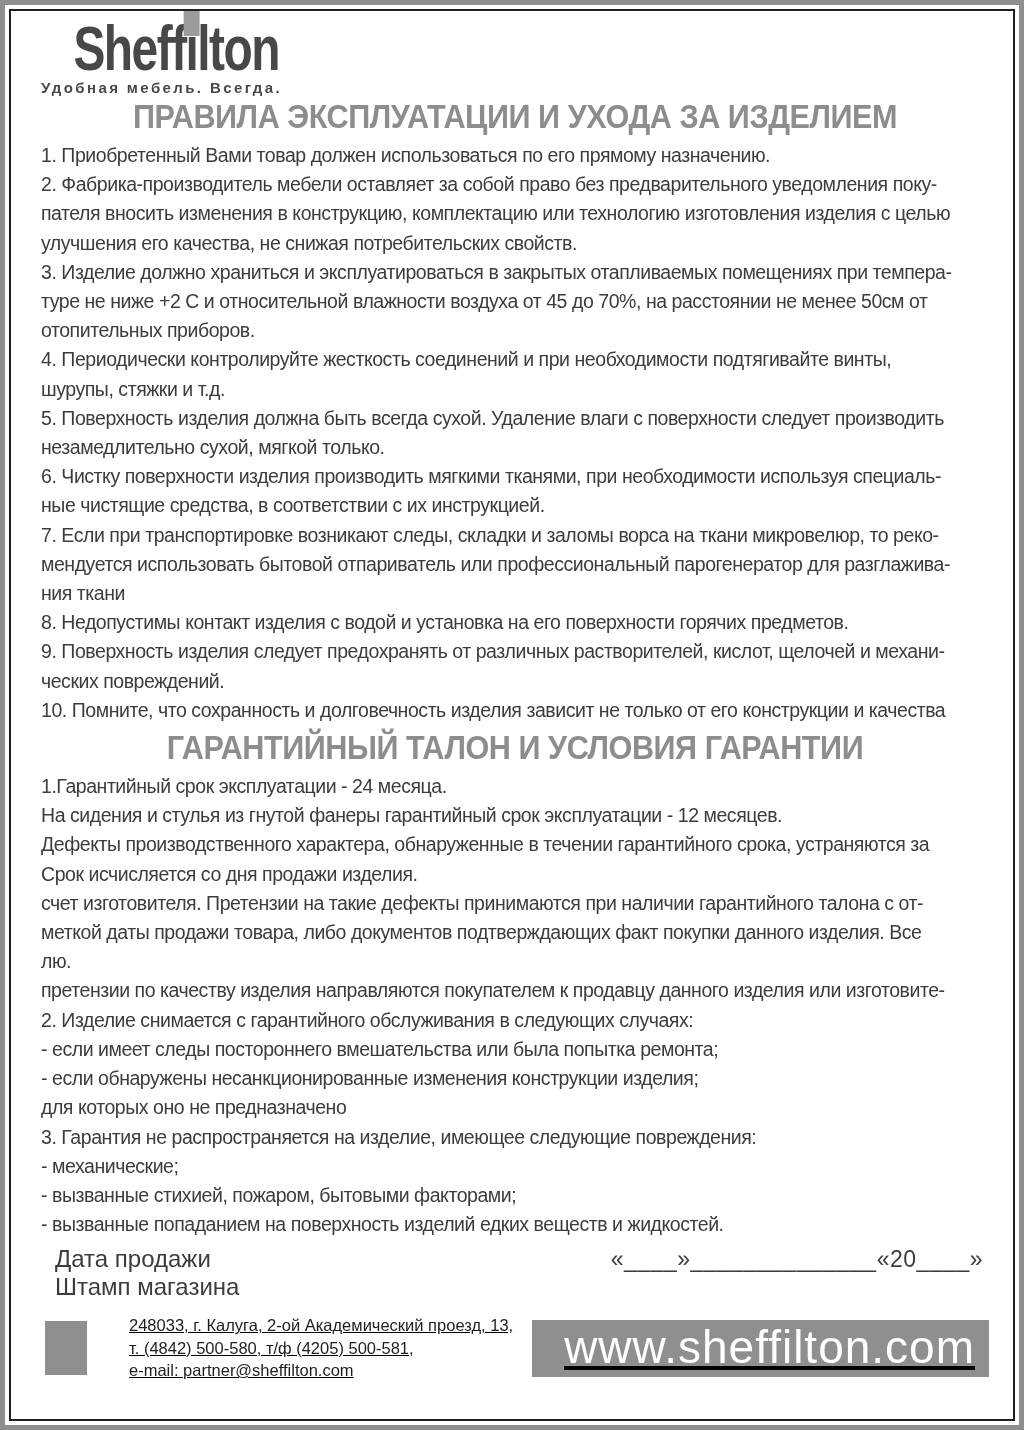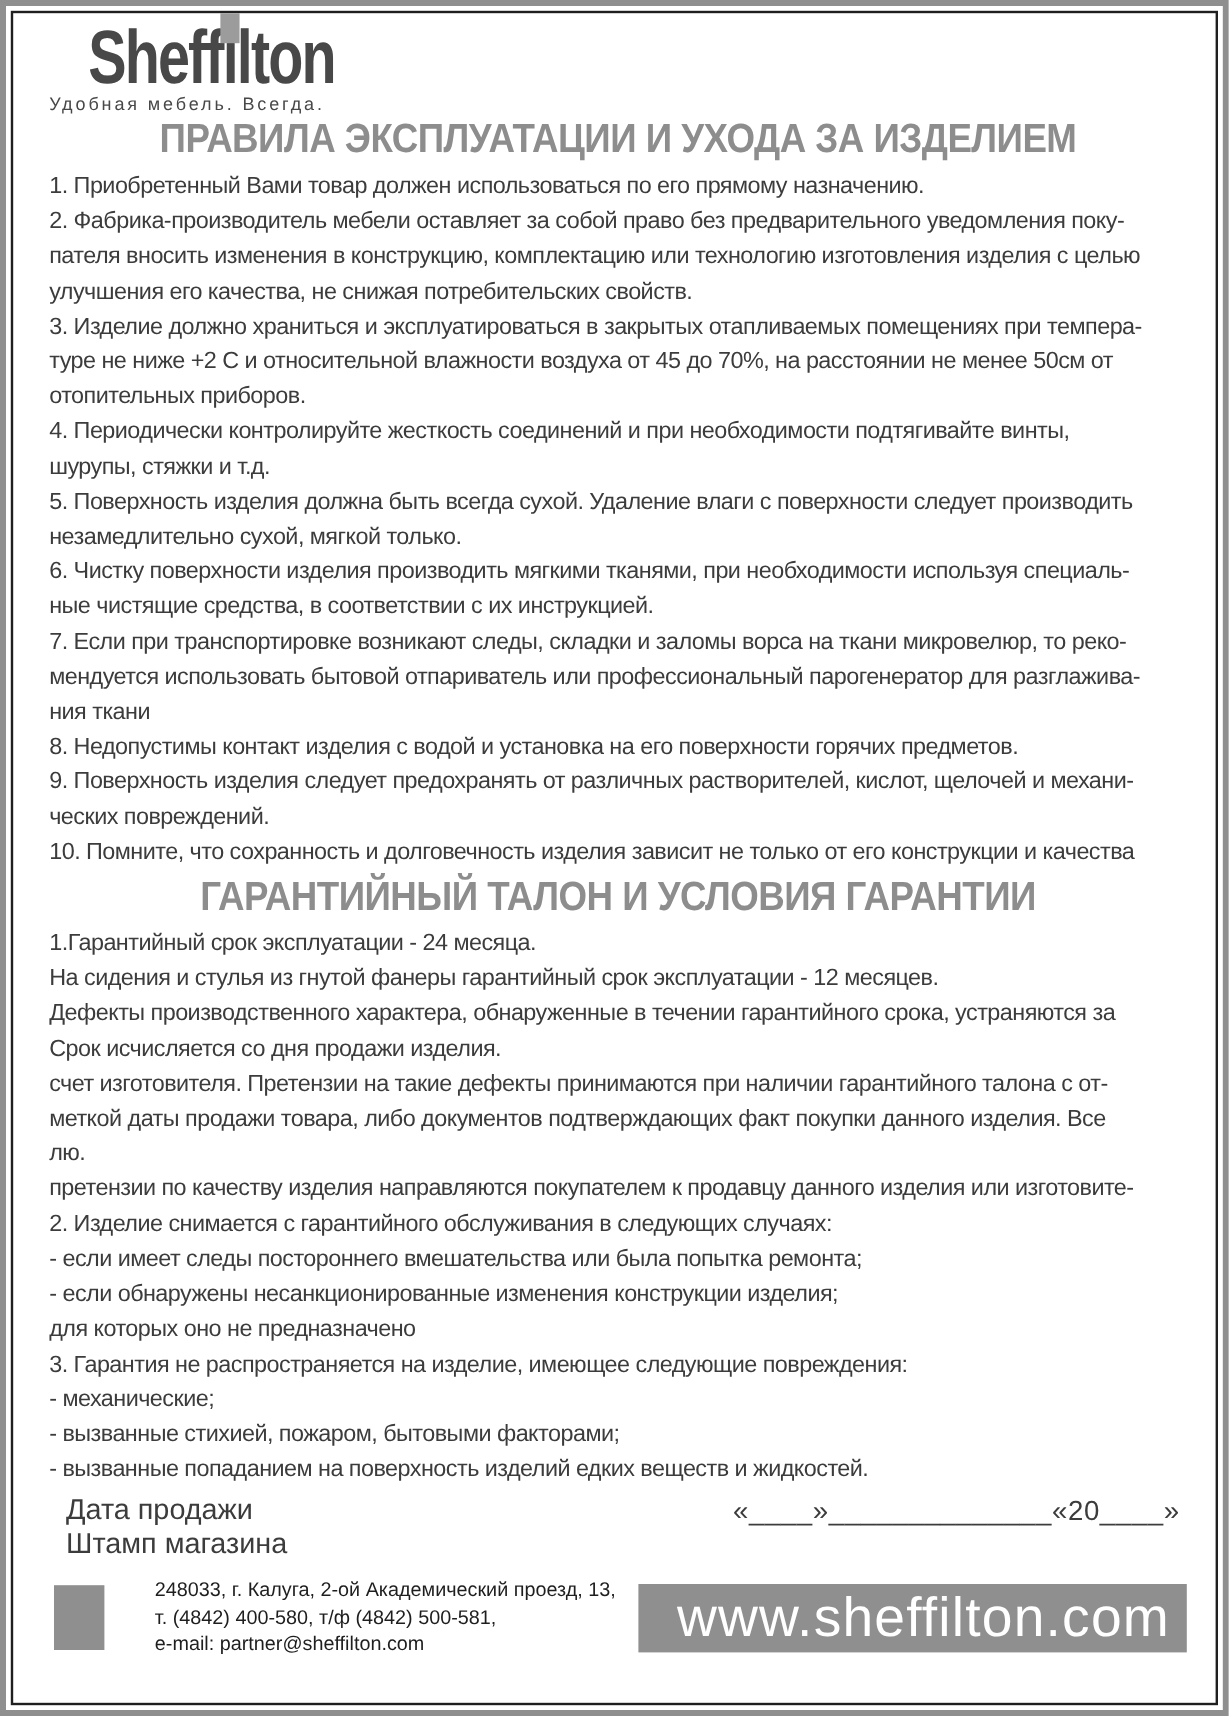--- a/index.html
+++ b/index.html
@@ -20,21 +20,21 @@
     display:inline-block; position:relative;
     font-size:63px; font-weight:bold; line-height:66px;
     color:var(--brand,#484848); letter-spacing:-2px;
     transform:scaleX(0.76); transform-origin:center;
   }
   .brand-accent {
     position:absolute; left:53.5%; top:-5px; width:21px; height:26px;
     background:var(--brand-accent,#9c9c9c);
   }
   .tagline {
-    font-size:15px; font-weight:normal; letter-spacing:2.4px;
+    font-size:15px; font-weight:bold; letter-spacing:2.4px;
     color:var(--brand,#4a4a4a); margin-top:-2px;
   }
   
   .sec-title {
     text-align:center; font-size:34px; font-weight:bold;
     color:var(--heading,#8d8d8d); line-height:35px;
     transform:scaleX(0.9); transform-origin:center;
     letter-spacing:-0.5px; margin:3px 0 7px 0; white-space:nowrap;
   }
   .sec-title.second { margin-top:5px; }
@@ -46,21 +46,21 @@
   }
   
   .sale-row {
     display:flex; justify-content:space-between; align-items:center;
     font-size:24px; color:var(--text,#2f2f2f);
     margin-top:6px; padding:0 6px 0 14px;
   }
   .date-blank { font-size:23px; letter-spacing:0.5px; }
   .stamp { font-size:24px; color:var(--text,#2f2f2f); padding-left:14px; }
   
-  .footer { display:flex; align-items:center; margin-top:13px; }
+  .footer { display:flex; align-items:center; margin-top:13px;text-decoration:underline; }
   .footer-square { width:42px; height:54px; background:var(--accent-gray,#939393); margin-left:4px; flex:none; }
   .address { margin-left:42px; font-size:16.5px; line-height:22.5px; color:#1e1e1e; }
   .site-box {
     margin-left:auto; background:var(--accent-gray,#8f8f8f); color:#ffffff;
     font-size:46px; line-height:52px; padding:1px 14px 4px 32px;
     letter-spacing:1px; white-space:nowrap;
   }
 </style>
 </head>
 <body>
@@ -128,20 +128,20 @@
       <span>Дата продажи</span>
       <span class="date-blank">«____»______________«20____»</span>
     </div>
 
     <div class="stamp">Штамп магазина</div>
 
     <div class="footer">
       <div class="footer-square"></div>
       <div class="address">
           <div>248033, г. Калуга, 2-ой Академический проезд, 13,</div>
-          <div>т. (4842) 400-580, т/ф (4842) 500-581,</div>
+          <div>т. (4842) 500-580, т/ф (4205) 500-581,</div>
           <div>e-mail: partner@sheffilton.com</div>
         </div>
       <div class="site-box">www.sheffilton.com</div>
     </div>
 
   </div>
 </div>
 
 </body></html>

